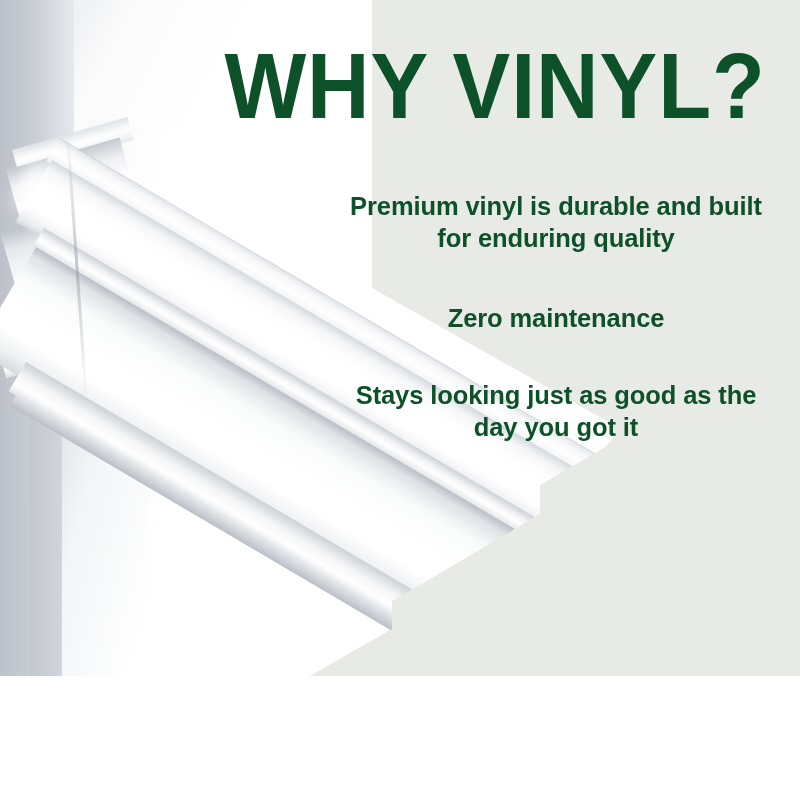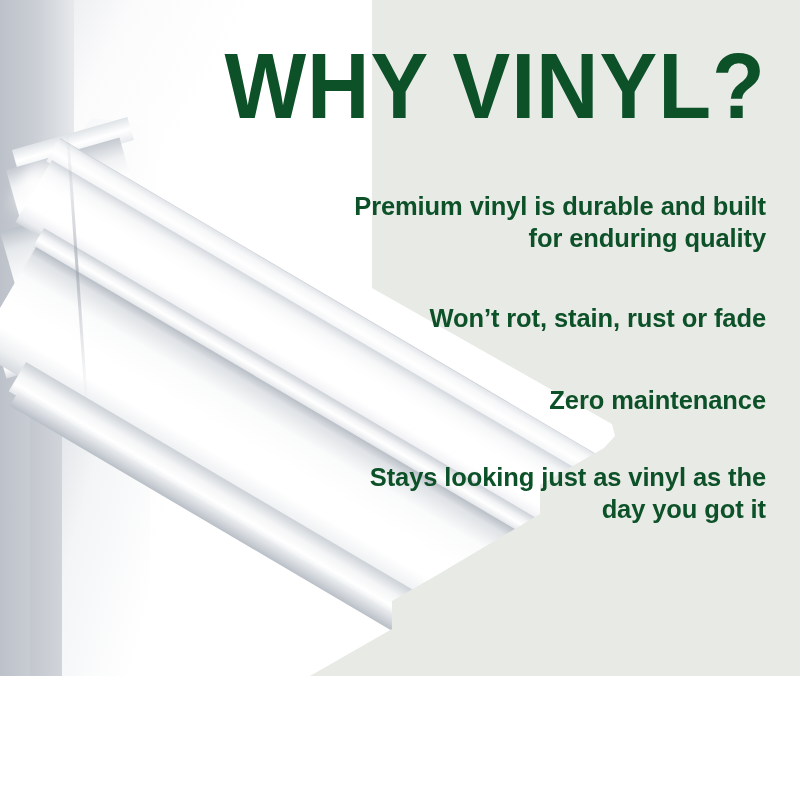--- a/index.html
+++ b/index.html
@@ -161,21 +161,21 @@
     font-size:92px;
     line-height:96px;
     letter-spacing:1px;
     transform:scaleX(.94);
     transform-origin:100% 50%;
     white-space:nowrap;
     text-align:right;
   }
   .benefits{
     position:absolute;right:34px;top:190px;width:420px;
-    text-align:right;
+    text-align:center;
   }
   .benefit{
     color:#0d5129;
     font-weight:700;
     font-size:25.5px;
     line-height:32px;
     letter-spacing:-.1px;
     margin-bottom:48px;
   }
   .benefit:last-child{margin-bottom:0;}
@@ -215,19 +215,18 @@
 
   <div class="panel">
     <div class="panel-shade"></div>
   </div>
 
   <div class="content">
     <div class="title">WHY VINYL?</div>
 
     <div class="benefits">
       <div class="benefit b1">Premium vinyl is durable and built for enduring quality</div>
-      <div class="benefit b2">Won’t rot, stain, rust or fade</div>
       <div class="benefit b3">Zero maintenance</div>
-      <div class="benefit b5">Stays looking just as vinyl as the day you got it</div>
+      <div class="benefit b5">Stays looking just as good as the day you got it</div>
     </div>
   </div>
 
 </div>
 
 </body></html>

